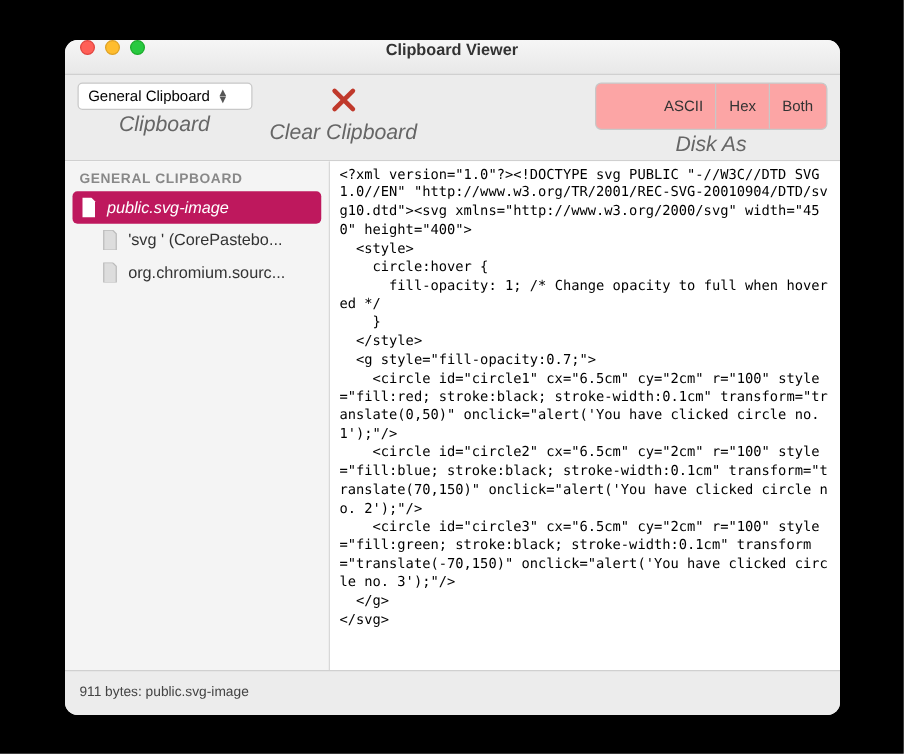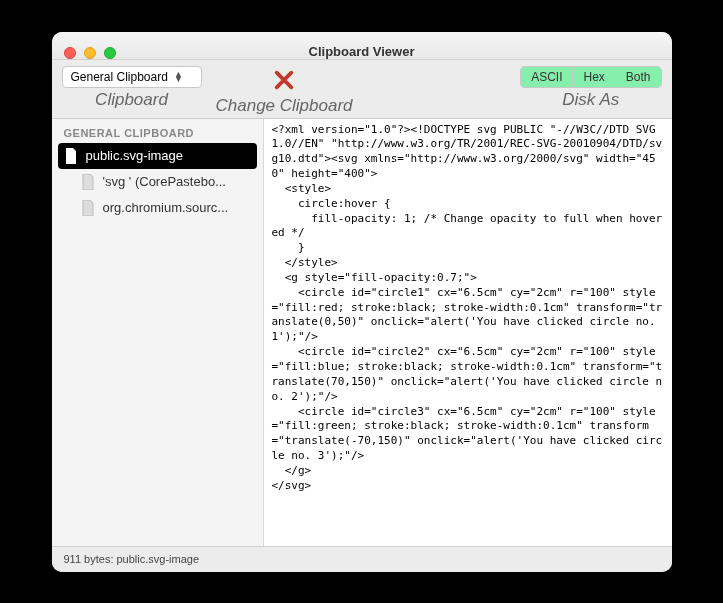--- a/index.html
+++ b/index.html
@@ -19,21 +19,21 @@
       background: #ececec;
       border-radius: 10px;
       box-shadow: 0 20px 50px rgba(0,0,0,0.5);
       display: flex;
       flex-direction: column;
       overflow: hidden;
     }
     .titlebar {
       height: 28px;
       display: flex;
-      align-items: flex-end;
+      align-items: flex-start;
       position: relative;
       background: linear-gradient(#f6f6f6, #e8e8e8);
       border-bottom: 1px solid #d0d0d0;
     }
     .traffic {
       display: flex;
       gap: 8px;
       padding-left: 12px;
     }
     .dot { width: 12px; height: 12px; border-radius: 50%; }
@@ -66,22 +66,23 @@
       height: 22px;
       padding: 0 4px 0 8px;
       font-size: 12px;
       gap: 6px;
       min-width: 140px;
     }
     .chevrons { font-size: 9px; color:#555; line-height:5px; display:flex; flex-direction:column; }
     .icon-btn { width:28px; height:28px; display:flex; align-items:center; justify-content:center; }
     .spacer { flex:1; }
     .segmented {
-      display:flex; border:1px solid #c8c8c8; border-radius:5px; overflow:hidden; height:22px;
-      background:#86efac;
+      display:flex; border:1px solid #c8c8c8; border-radius:5px; overflow:hidden; height:38px;
+      background:#fca5a5;
+      padding-left:44px;
     }
     .seg {
       padding: 0 10px; font-size:12px; display:flex; align-items:center;
       border-right:1px solid #c8c8c8; color:#333;
     }
     .seg:last-child { border-right:none;text-align:center; }
     .body {
       flex:1; display:flex; background:#fff; overflow:hidden;
     }
     .sidebar {
@@ -95,32 +96,32 @@
       font-size:11px; font-weight:600; color:#888; letter-spacing:0.5px;
       padding: 4px 12px;
     }
     .item {
       display:flex; align-items:center; gap:8px;
       padding: 4px 29px; height:26px;
       font-size:13px; color:#333;
       white-space:nowrap; overflow:hidden; text-overflow:ellipsis;
     }
     .item.selected {
-      background:#000000; color:#fff; border-radius:4px; margin:0 6px; padding:4px 6px;
+      background:#be185d; color:#fff; border-radius:4px; margin:0 6px; padding:4px 6px;font-style:italic;
     }
     .doc-icon { width:14px; height:16px; flex-shrink:0; }
     .content {
       flex:1; background:#fff; padding:4px 8px;
       font-family: Menlo, Monaco, monospace;
       font-size:11px; line-height:1.35;
       white-space:pre-wrap; word-break:break-all;
       color:#000; overflow:auto;
     }
     .statusbar {
-      height:26px; background:#ececec; border-top:1px solid #d0d0d0;
+      height:36px; background:#ececec; border-top:1px solid #d0d0d0;
       display:flex; align-items:center; padding:0 12px;
       font-size:11px; color:#444;
     }
   </style>
 </head>
 <body>
 
 <div class="window">
   <div class="titlebar">
     <div class="traffic">
@@ -143,21 +144,21 @@
       <div class="tb-label">Clipboard</div>
     </div>
 
 
     <div class="tb-group">
       <div class="icon-btn">
         <svg viewBox="0 0 24 24" width="22" height="22">
           <path d="M4 4 L20 20 M20 4 L4 20" stroke="#c0392b" stroke-width="4" stroke-linecap="round"></path>
         </svg>
       </div>
-      <div class="tb-label">Change Clipboard</div>
+      <div class="tb-label">Clear Clipboard</div>
     </div>
 
     <div class="spacer"></div>
 
     <div class="tb-group">
       <div class="segmented">
         <div class="seg">ASCII</div>
         <div class="seg">Hex</div>
         <div class="seg">Both</div>
       </div>

